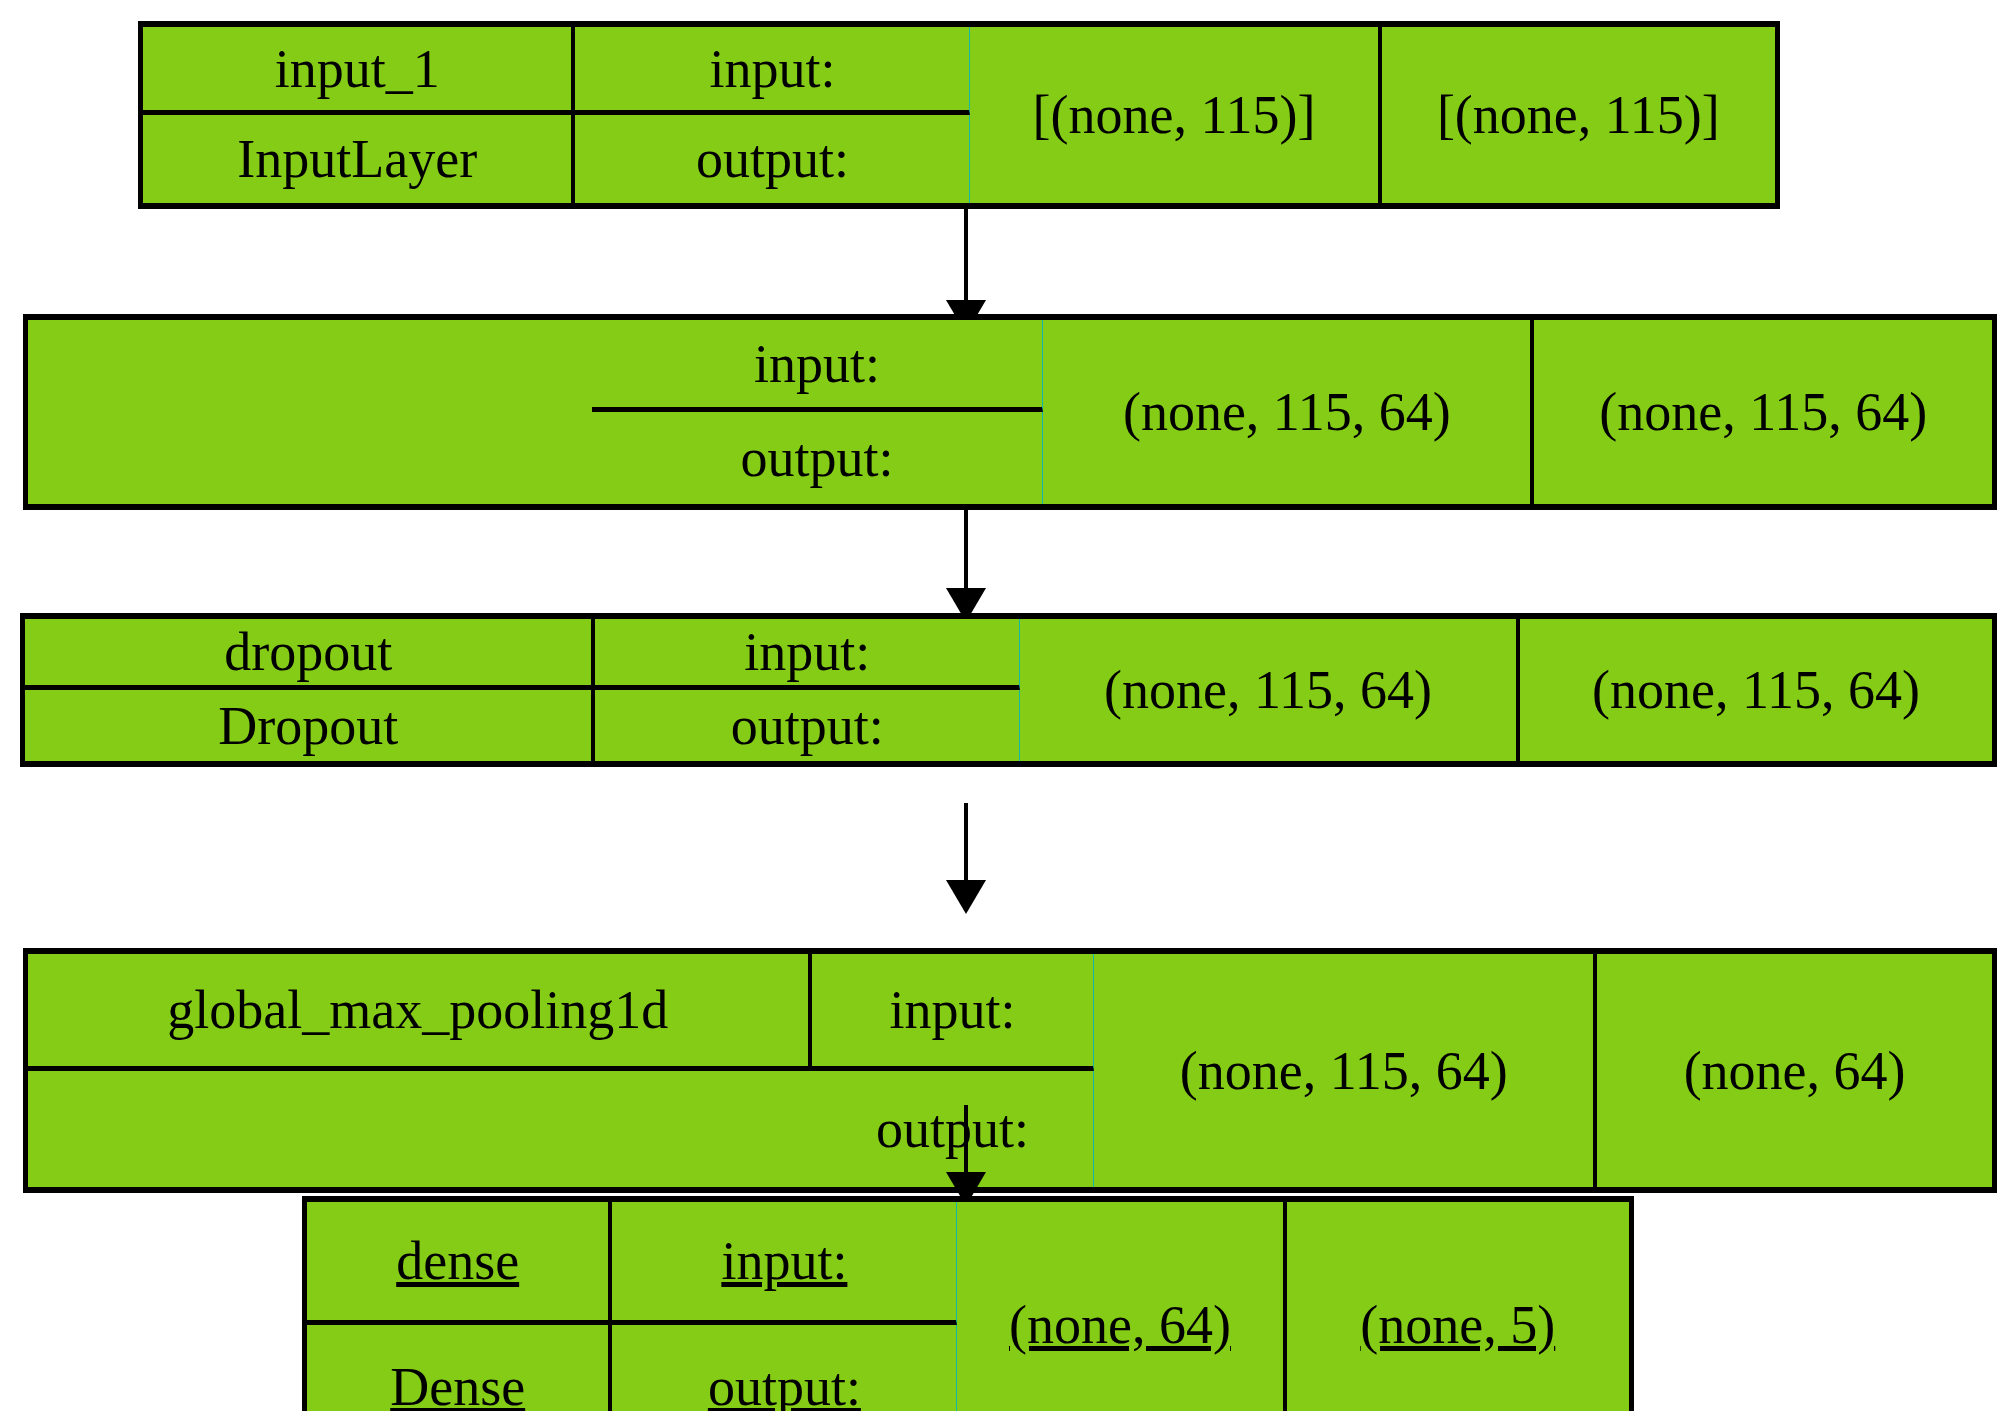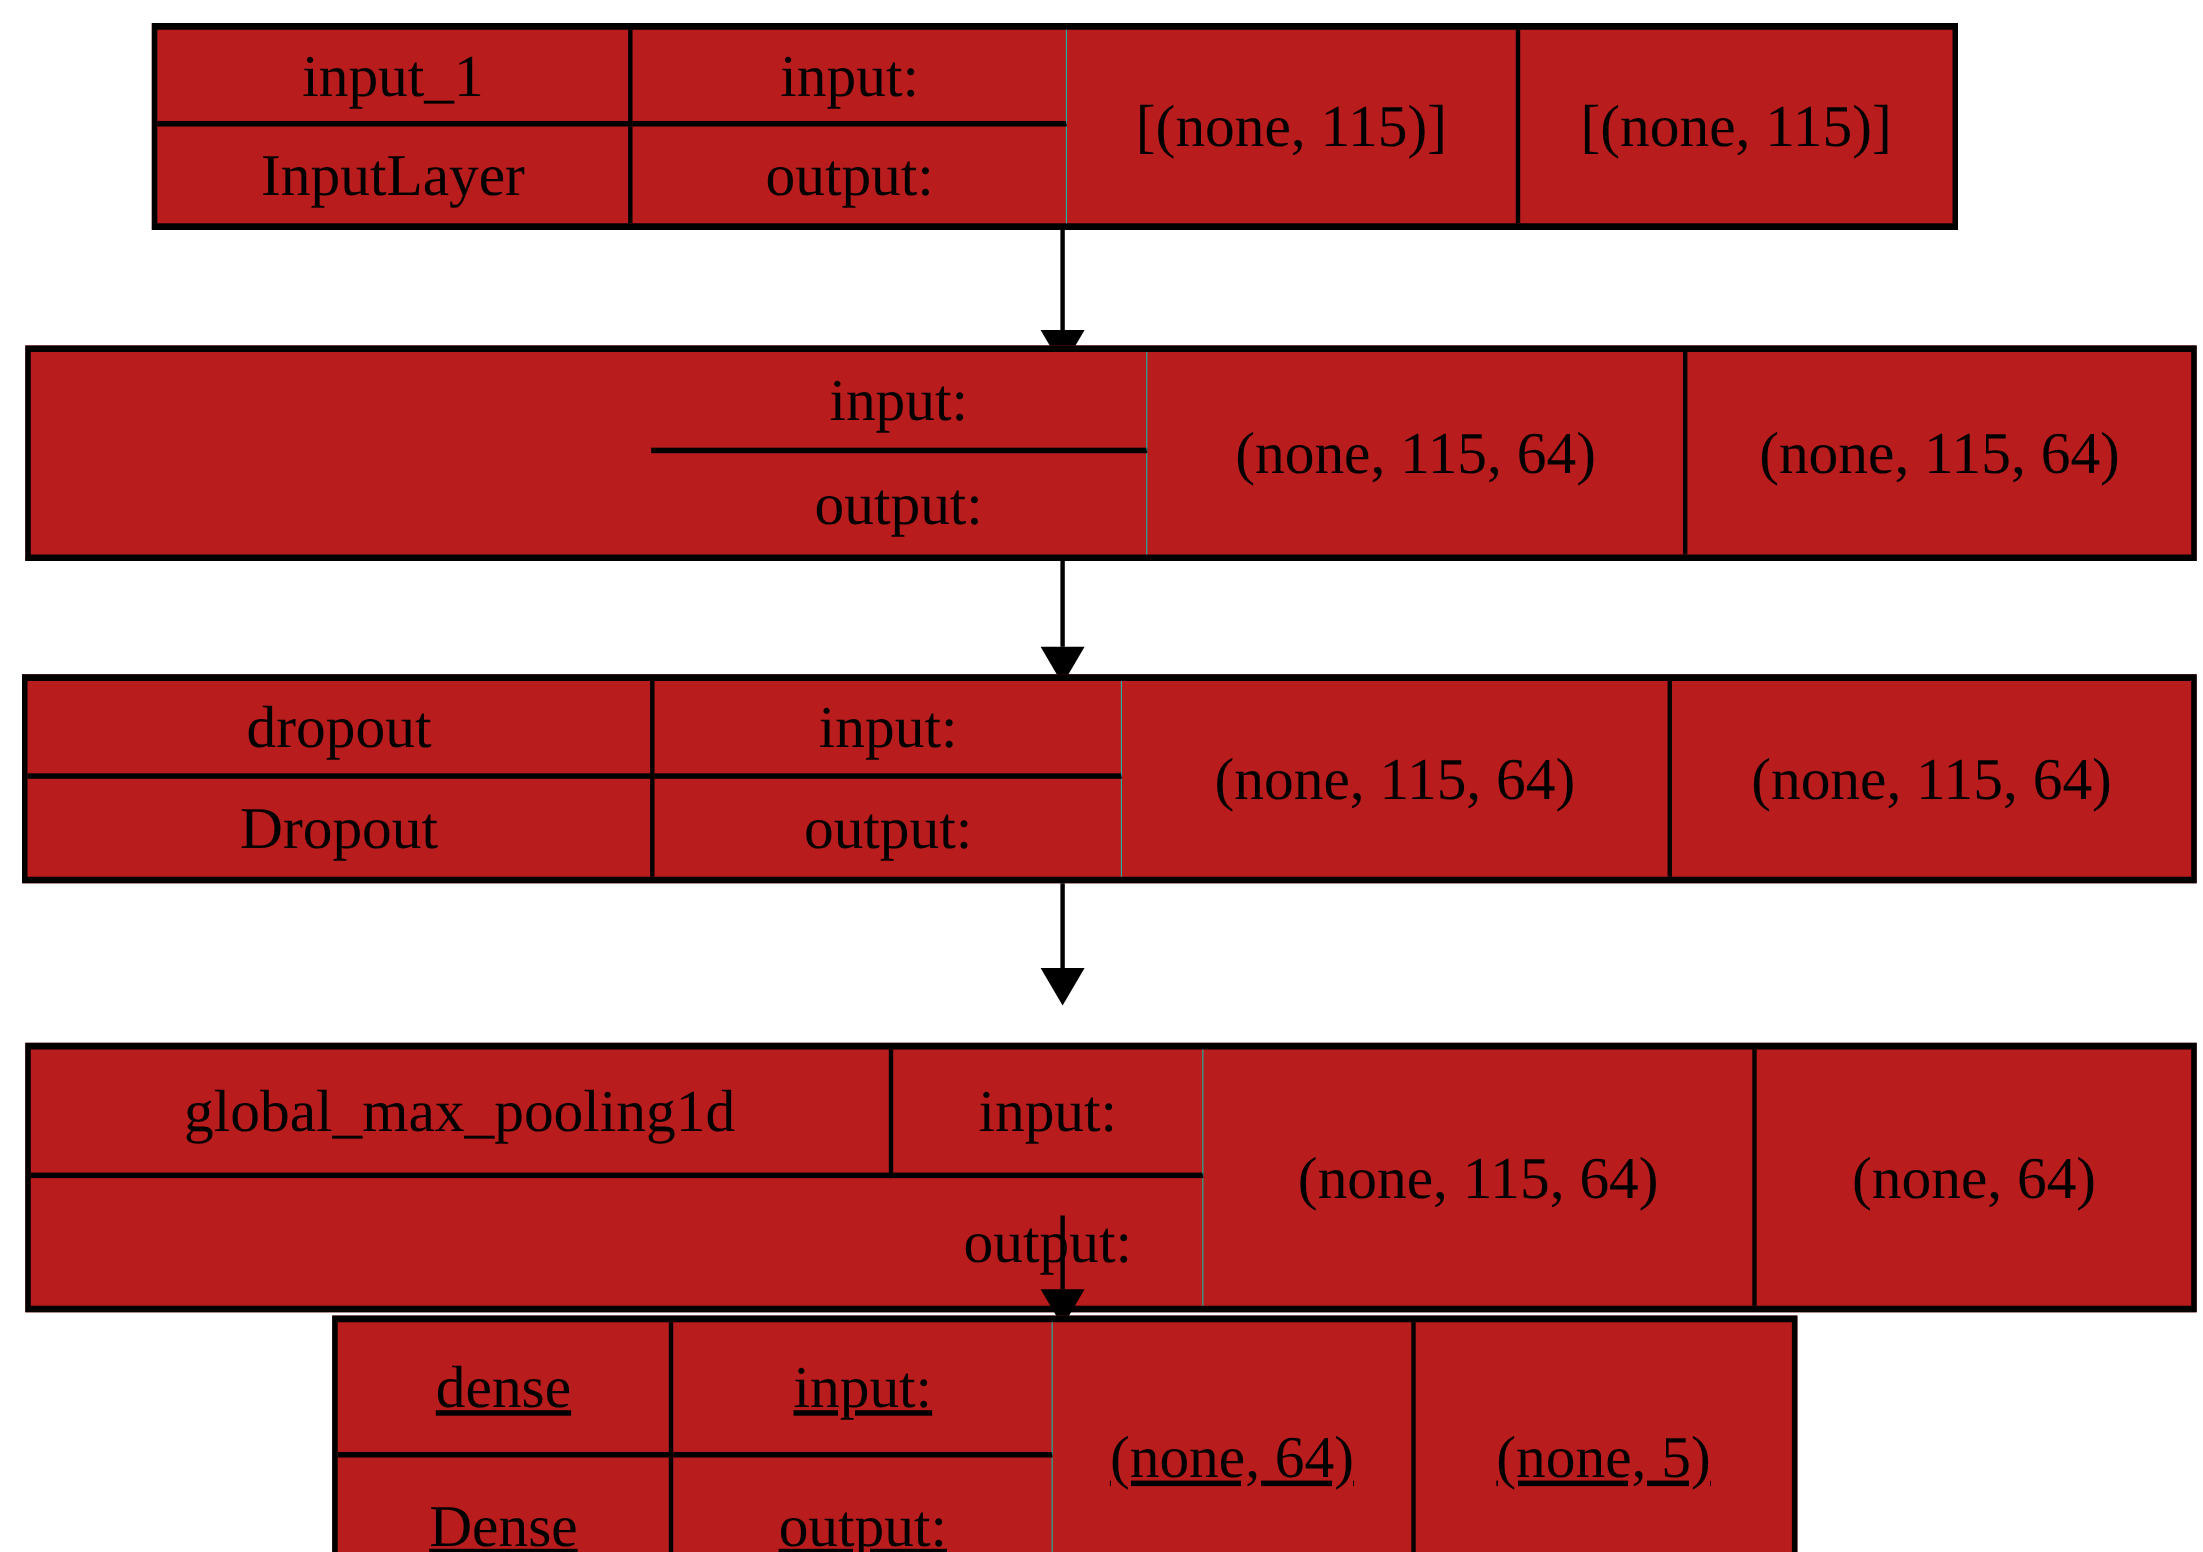--- a/index.html
+++ b/index.html
@@ -16,21 +16,21 @@
     color: #000000;
   }
   .layer-box {
     position: absolute;
     border: 5px solid #000000;
     border-top-width: 6px;
     border-bottom-width: 6px;
     box-sizing: border-box;
     display: grid;
     grid-template-rows: 1fr 1fr;
-    background: #b91c1c;
+    background: #84cc16;
   }
   .cell {
     display: flex;
     align-items: center;
     justify-content: center;
     font-size: 54px;
     line-height: 1;
     white-space: nowrap;
     overflow: hidden;
   }
@@ -86,21 +86,21 @@
     <div class="cell c2 r2">output:</div>
     <div class="cell c3">(none, 115, 64)</div>
     <div class="cell c4">(none, 115, 64)</div>
   </div>
 
   <div class="arrow" style="left:946px; top:510px; height:112px;">
     <div class="arrow-line"></div>
     <div class="arrow-head"></div>
   </div>
 
-  <div class="layer-box" style="left:20px; top:613px; width:1977px; height:190px; grid-template-columns:29.0% 21.6% 25.4% auto;">
+  <div class="layer-box" style="left:20px; top:613px; width:1977px; height:154px; grid-template-columns:29.0% 21.6% 25.4% auto;">
     <div class="cell c1 r1">dropout</div>
     <div class="cell c1 r2">Dropout</div>
     <div class="cell c2 r1">input:</div>
     <div class="cell c2 r2">output:</div>
     <div class="cell c3">(none, 115, 64)</div>
     <div class="cell c4">(none, 115, 64)</div>
   </div>
 
   <div class="arrow" style="left:946px; top:803px; height:111px;">
     <div class="arrow-line"></div>

